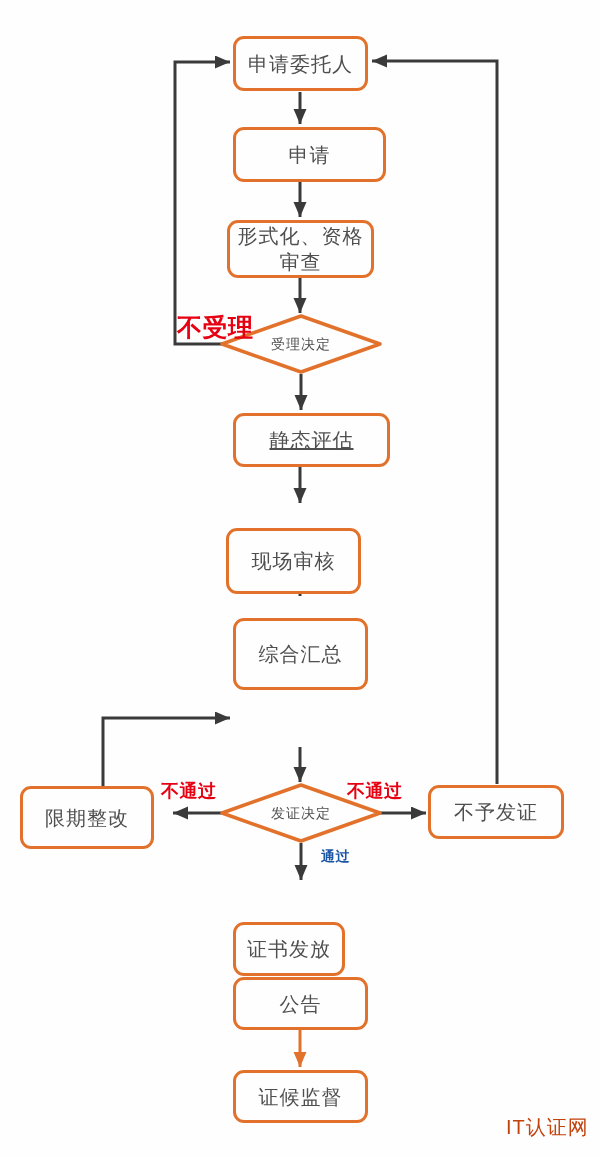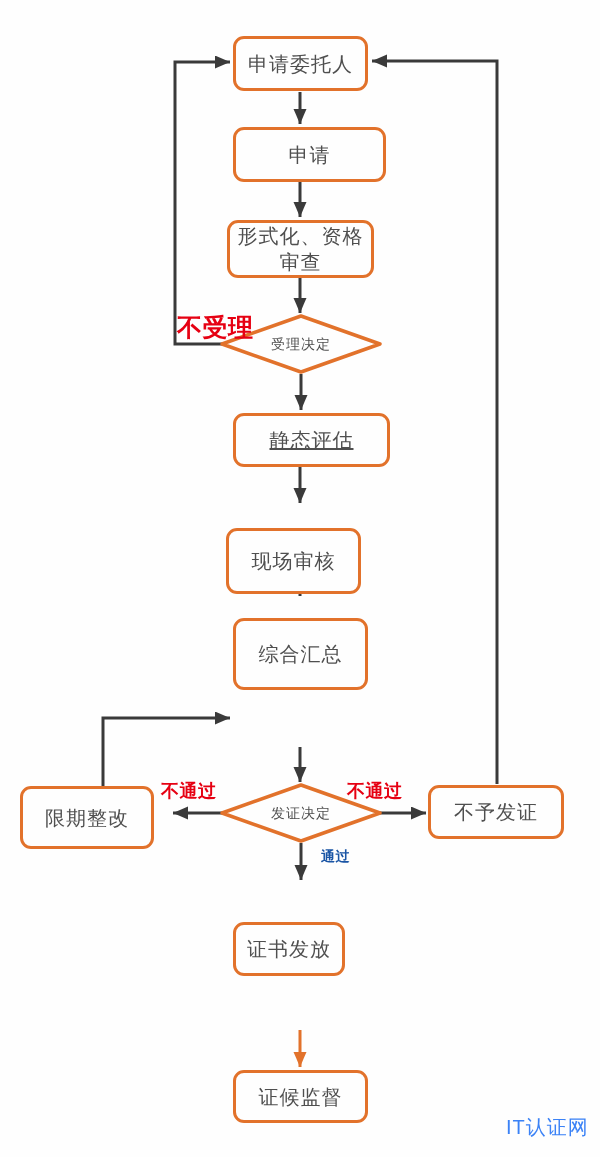--- a/index.html
+++ b/index.html
@@ -43,21 +43,21 @@
     font-size: 25px;
     white-space: nowrap;
     letter-spacing: 0.5px;
   }
   .edge-label.red { color: #e60012; }
   .edge-label.blue { color: #1a55a5; }
   .watermark {
     position: absolute;
     left: 506px;
     top: 1114px;
-    color: #3b82f6;
+    color: #c2410c;
     font-size: 20px;
     letter-spacing: 1px;
   }
 </style>
 </head>
 <body>
 
 <div id="canvas">
 
   <svg id="wires" xmlns="http://www.w3.org/2000/svg">
@@ -113,20 +113,21 @@
 
   <div class="node" style="left:233px; top:618px; width:135px; height:72px;">综合汇总</div>
 
 
   <div class="node" style="left:20px; top:786px; width:134px; height:63px;">限期整改</div>
 
   <div class="node" style="left:428px; top:785px; width:136px; height:54px;">不予发证</div>
 
   <div class="node" style="left:233px; top:883px; width:112px; height:54px;margin-top:39px;">证书发放</div>
 
+  <div class="node" style="left:233px; top:977px; width:135px; height:53px;">公告</div>
 
   <div class="node" style="left:233px; top:1070px; width:135px; height:53px;">证候监督</div>
 
   <div class="diamond-label" style="left:301px; top:345px;">受理决定</div>
   <div class="diamond-label" style="left:301px; top:814px;font-family:Liberation Mono, monospace;">发证决定</div>
 
   <div class="edge-label red" style="left:177px; top:311px;">不受理</div>
   <div class="edge-label red" style="left:161px; top:779px; font-size:18px;">不通过</div>
   <div class="edge-label red" style="left:347px; top:779px; font-size:18px;">不通过</div>
   <div class="edge-label blue" style="left:321px; top:848px; font-size:14px;">通过</div>

